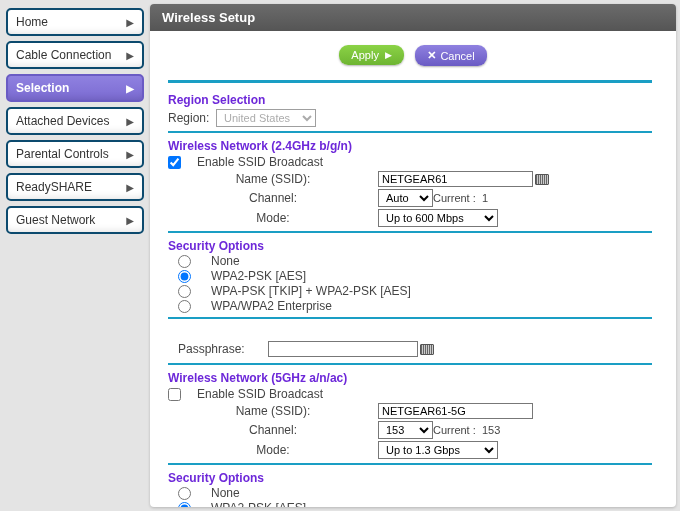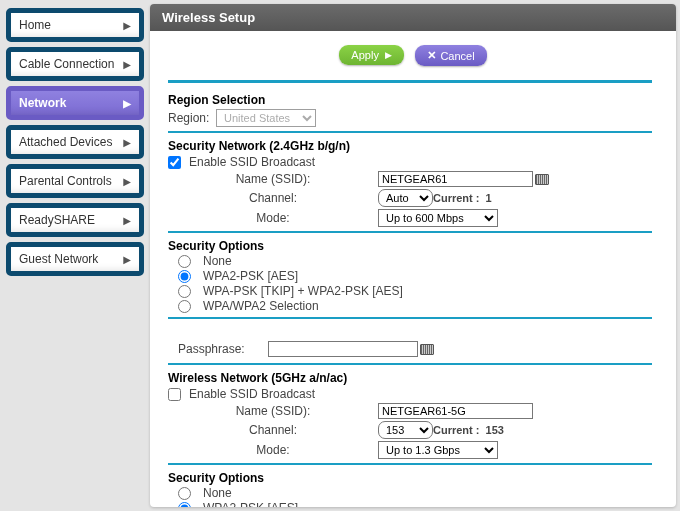--- a/index.html
+++ b/index.html
@@ -13,21 +13,21 @@
     display: flex;
   }
   
   .sidebar {
     width: 150px;
     padding: 8px 6px;
     flex-shrink: 0;
   }
   .nav-item {
     background: #fff;
-    border: 5px solid #0c4a6e;
+    border: 2px solid #0c4a6e;
     border-radius: 5px;
     padding: 5px 8px;
     margin-bottom: 5px;
     font-size: 12px;
     color: #333;
     display: flex;
     justify-content: space-between;
     align-items: center;
     cursor: pointer;
     box-shadow: inset 0 -6px 8px -6px rgba(0,0,0,0.15);
@@ -100,46 +100,46 @@
     border-top: 3px solid #1a9ec4;
     margin: 4px 0 10px 0;
   }
   .hr-sec {
     border: none;
     border-top: 2px solid #1a9ec4;
     margin: 4px 0 6px 0;
   }
   .sec-title {
     font-weight: bold;
-    color: #000000;
+    color: #6d28d9;
     margin-top: 4px;
   }
   .row {
     display: flex;
     align-items: center;
     margin: 2px 0;
     font-size: 12px;
     color: #454545;
   }
   .row .label { width: 210px; text-align: center; }
   .row .field { flex: 1; display: flex; align-items: center; gap: 0; }
   input[type="text"], input[type="password"], select {
     font-size: 11px;
     border: 1px solid #777;
     padding: 1px 3px;
     background: #fff;
   }
   .ssid-input { width: 155px; background: #fff; }
   .pass-input { width: 150px; }
   .mode-select { width: 120px; }
-  .chan-select { width: 55px; border-radius: 7px; }
+  .chan-select { width: 55px; }
   .region-select { width: 100px; color: #888; }
-  .radio-row { margin: 1px 0 1px 10px; display:flex; align-items:flex-end; gap:12px; color:#454545; }
-  .chk-row { margin: 2px 0 2px 0; display:flex; align-items:center; gap:8px; color:#454545;}
-  .current { font-size: 11px; color: #454545; font-weight: bold; }
+  .radio-row { margin: 1px 0 1px 10px; display:flex; align-items:flex-end; gap:20px; color:#454545; }
+  .chk-row { margin: 2px 0 2px 0; display:flex; align-items:center; gap:16px; color:#454545;}
+  .current { font-size: 11px; color: #454545; }
   .help { font-size: 11px; color: #454545; }
   .kb-icon {
     display:inline-block; width:14px; height:11px;
     background: repeating-linear-gradient(90deg,#666 0 1px,#ccc 1px 2px);
     border:1px solid #555; border-radius:1px; vertical-align:middle; margin-left:2px;
   }
   
   .content::-webkit-scrollbar { width: 12px; }
   .content::-webkit-scrollbar-track { background: #f0f0f0; }
   .content::-webkit-scrollbar-thumb { background: #c4c4c4; border:1px solid #aaa; }
@@ -150,21 +150,21 @@
 <div class="sidebar">
   <div class="nav-item">
       <span>Home</span>
       <span class="arrow">▶</span>
     </div>
   <div class="nav-item">
       <span>Cable Connection</span>
       <span class="arrow">▶</span>
     </div>
   <div class="nav-item active">
-      <span>Network</span>
+      <span>Selection</span>
       <span class="arrow">▶</span>
     </div>
   <div class="nav-item">
       <span>Attached Devices</span>
       <span class="arrow">▶</span>
     </div>
   <div class="nav-item">
       <span>Parental Controls</span>
       <span class="arrow">▶</span>
     </div>
@@ -197,21 +197,21 @@
       <hr class="hr-top">
 
       <div class="sec-title">Region Selection</div>
       <div class="row">
         <span>Region:</span>&nbsp;&nbsp;
         <select class="region-select" disabled=""><option>United States</option></select>
       </div>
 
       <hr class="hr-sec">
 
-      <div class="sec-title">Security Network (2.4GHz b/g/n)</div>
+      <div class="sec-title">Wireless Network (2.4GHz b/g/n)</div>
       <div class="chk-row">
         <input type="checkbox" checked="" style="">
         <span>Enable SSID Broadcast</span>
       </div>
       <div class="row">
         <span class="label">Name (SSID):</span>
         <span class="field">
             <input type="text" class="ssid-input" value="NETGEAR61" style="">
             <span class="kb-icon"></span>
           </span>
@@ -240,21 +240,21 @@
       <div class="radio-row">
           <input type="radio" name="s24" checked="" style="">
           <span>WPA2-PSK [AES]</span>
         </div>
       <div class="radio-row">
           <input type="radio" name="s24" style="">
           <span>WPA-PSK [TKIP] + WPA2-PSK [AES]</span>
         </div>
       <div class="radio-row">
           <input type="radio" name="s24" style="">
-          <span>WPA/WPA2 Selection</span>
+          <span>WPA/WPA2 Enterprise</span>
         </div>
 
       <hr class="hr-sec">
 
       <div class="row" style="margin:22px 0 6px 10px;">
         <span style="width:90px;">Passphrase:</span>
         <input type="password" class="pass-input" value="" style="">
         <span class="kb-icon"></span>
         &nbsp;&nbsp;
       </div>

